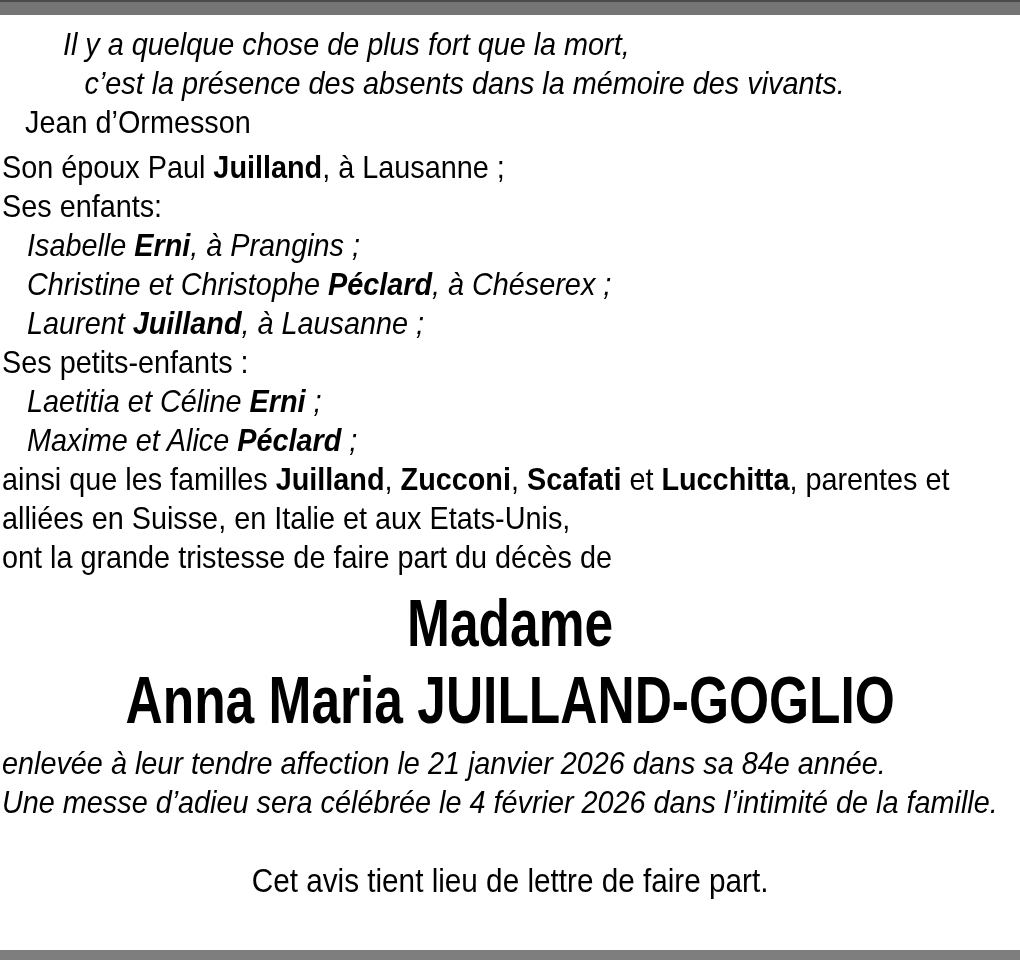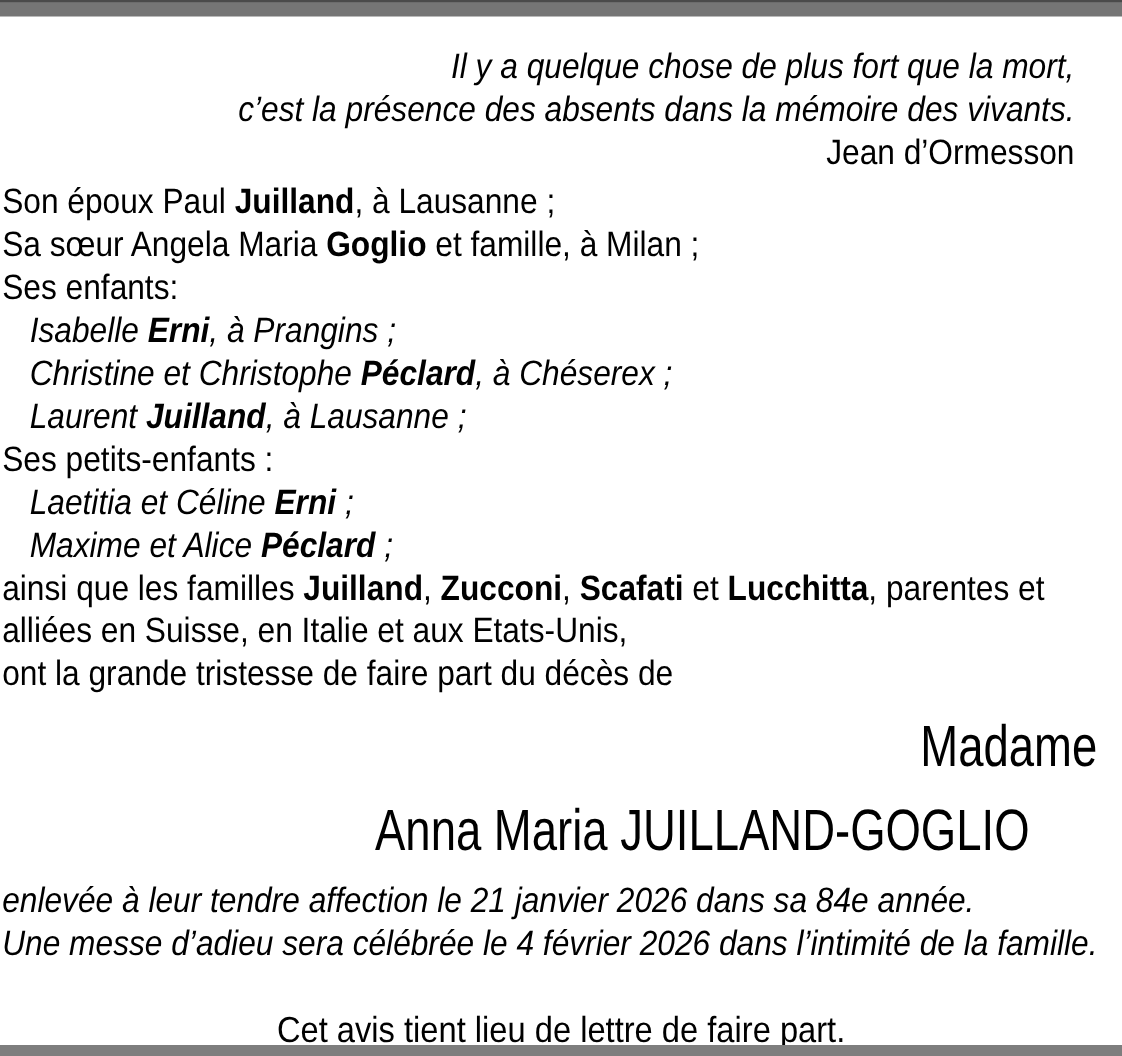--- a/index.html
+++ b/index.html
@@ -35,37 +35,36 @@
   }
   
   .cond {
     display: inline-block;
     white-space: nowrap;
     transform: scaleX(0.9);
   }
   .from-left  { transform-origin: 0 50%; }
   .from-right { transform-origin: 100% 50%; }
   .quote-block {
-    margin-top: 26px;
-    padding-right: 43px;
-    text-align: right;
+    margin-top: 10px;
+    padding-right: 28px;
   }
   .quote-block .italic { font-style: italic; }
   .family-block {
     margin-top: 6px;
     padding-left: 2px;
   }
   .line.indent { padding-left: 25px; font-style: italic; }
   .heading-block { margin-top: 8px; }
   .heading-line {
     display: flex;
-    justify-content: flex-end;
-    font-size: 53px;
+    justify-content: center;
+    font-size: 66px;
     line-height: 77px;
-    font-weight: 400;
+    font-weight: 700;
     white-space: nowrap;
   }
   .heading-line .cond-h {
     display: inline-block;
     white-space: nowrap;
     transform: scaleX(0.78);
     transform-origin: 50% 50%;
   }
   .details-block {
     margin-top: 5px;
@@ -91,21 +90,20 @@
   <div class="top-bar"></div>
 
   <div class="quote-block">
     <div class="line"><span class="cond from-right italic">Il y a quelque chose de plus fort que la mort,</span></div>
     <div class="line"><span class="cond from-right italic">c’est la présence des absents dans la mémoire des vivants.</span></div>
     <div class="line"><span class="cond from-right">Jean d’Ormesson</span></div>
   </div>
 
   <div class="family-block">
       <div class="line"><span class="cond from-left"><span>Son époux Paul </span><b>Juilland</b><span>, à Lausanne ;</span></span></div>
-      <div class="line"><span class="cond from-left"><span>Sa sœur Angela Maria </span><b>Goglio</b><span> et famille, à Milan ;</span></span></div>
       <div class="line"><span class="cond from-left"><span>Ses enfants:</span></span></div>
       <div class="line indent"><span class="cond from-left"><span>Isabelle </span><b>Erni</b><span>, à Prangins ;</span></span></div>
       <div class="line indent"><span class="cond from-left"><span>Christine et Christophe </span><b>Péclard</b><span>, à Chéserex ;</span></span></div>
       <div class="line indent"><span class="cond from-left"><span>Laurent </span><b>Juilland</b><span>, à Lausanne ;</span></span></div>
       <div class="line"><span class="cond from-left"><span>Ses petits-enfants :</span></span></div>
       <div class="line indent"><span class="cond from-left"><span>Laetitia et Céline </span><b>Erni</b><span> ;</span></span></div>
       <div class="line indent"><span class="cond from-left"><span>Maxime et Alice </span><b>Péclard</b><span> ;</span></span></div>
       <div class="line"><span class="cond from-left"><span>ainsi que les familles </span><b>Juilland</b><span>, </span><b>Zucconi</b><span>, </span><b>Scafati</b><span> et </span><b>Lucchitta</b><span>, parentes et</span></span></div>
       <div class="line"><span class="cond from-left"><span>alliées en Suisse, en Italie et aux Etats-Unis,</span></span></div>
       <div class="line"><span class="cond from-left"><span>ont la grande tristesse de faire part du décès de</span></span></div>

